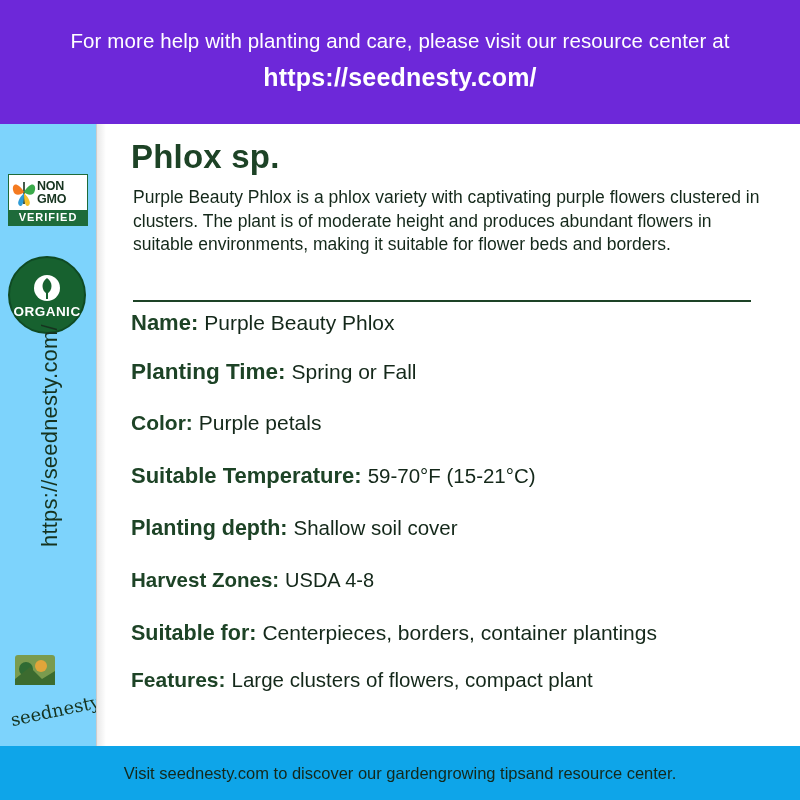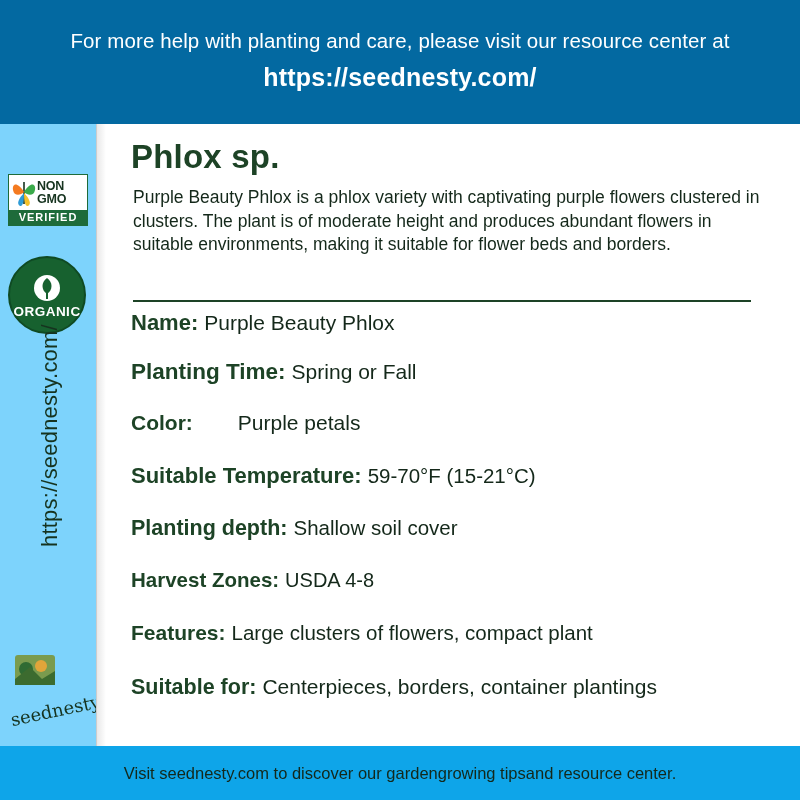--- a/index.html
+++ b/index.html
@@ -20,21 +20,21 @@
     background: #ffffff;
   }
 
   
   .header {
     position: absolute;
     left: 0;
     top: 0;
     width: 800px;
     height: 124px;
-    background: #0369a1;
+    background: #6d28d9;
     color: #ffffff;
     display: flex;
     flex-direction: column;
     align-items: center;
     justify-content: center;
     box-sizing: border-box;
     padding: 6px 20px 10px 20px;
   }
   .header-line1 {
     font-size: 20.5px;
@@ -242,21 +242,21 @@
   }
 
   .f0 { height: 46px; }
   .f0 .field-label { font-size: 22px; }
   .f0 .field-value { font-size: 21px; }
 
   .f1 { height: 49px; }
   .f1 .field-label { font-size: 22.5px; }
   .f1 .field-value { font-size: 21px; }
 
-  .f2 { height: 49px; gap: 39px; }
+  .f2 { height: 49px; }
   .f2 .field-label { font-size: 21px; }
   .f2 .field-value { font-size: 21px; }
 
   .f3 { height: 50px; }
   .f3 .field-label { font-size: 22px; }
   .f3 .field-value { font-size: 20.5px; }
 
   .f4 { height: 49px; }
   .f4 .field-label { font-size: 21.5px; }
   .f4 .field-value { font-size: 20.5px; }
@@ -372,28 +372,28 @@
         <span class="field-value">59-70°F (15-21°C)</span>
       </div>
       <div class="field f4">
         <span class="field-label">Planting depth:</span>
         <span class="field-value">Shallow soil cover</span>
       </div>
       <div class="field f5">
         <span class="field-label">Harvest Zones:</span>
         <span class="field-value">USDA 4-8</span>
       </div>
+      <div class="field f7">
+        <span class="field-label">Suitable for:</span>
+        <span class="field-value">Centerpieces, borders, container plantings</span>
+      </div>
       <div class="field f6">
         <span class="field-label">Features:</span>
         <span class="field-value">Large clusters of flowers, compact plant</span>
       </div>
-      <div class="field f7">
-        <span class="field-label">Suitable for:</span>
-        <span class="field-value">Centerpieces, borders, container plantings</span>
-      </div>
     </div>
   </div>
 
   <div class="panel-shadow"></div>
   <div class="footer-rule"></div>
 
   <div class="footer">
     <div class="footer-text">Visit seednesty.com to discover our gardengrowing tipsand resource center.</div>
   </div>
 

